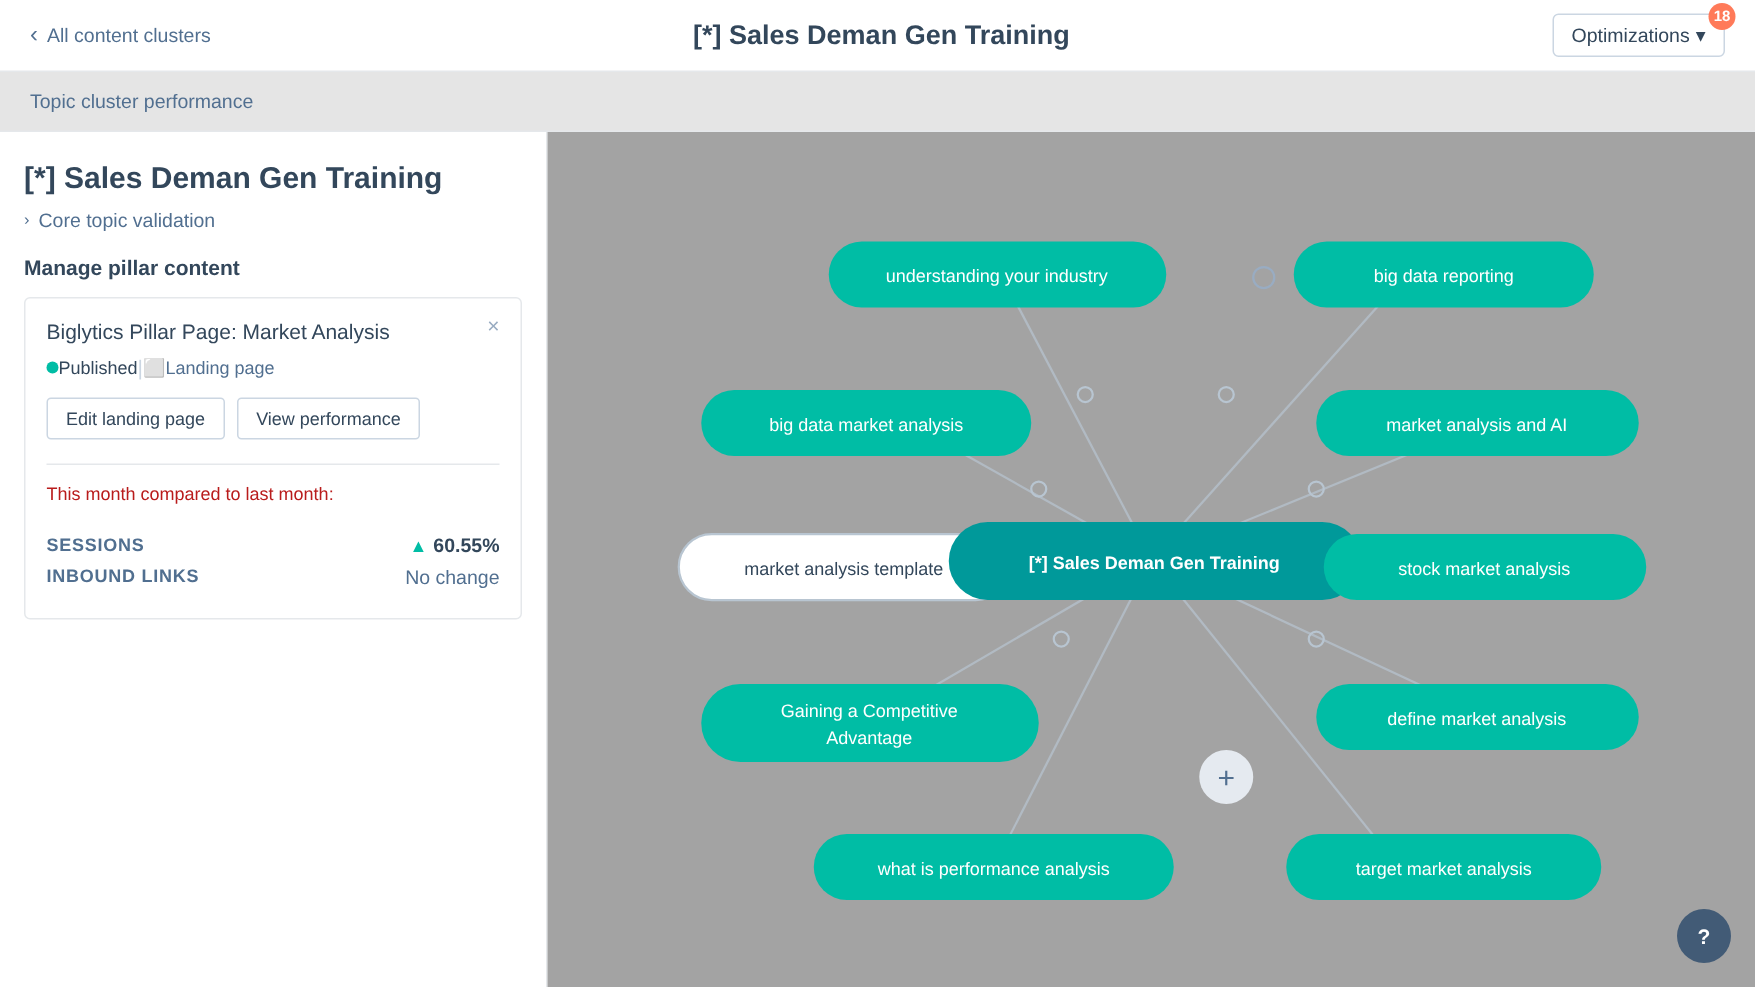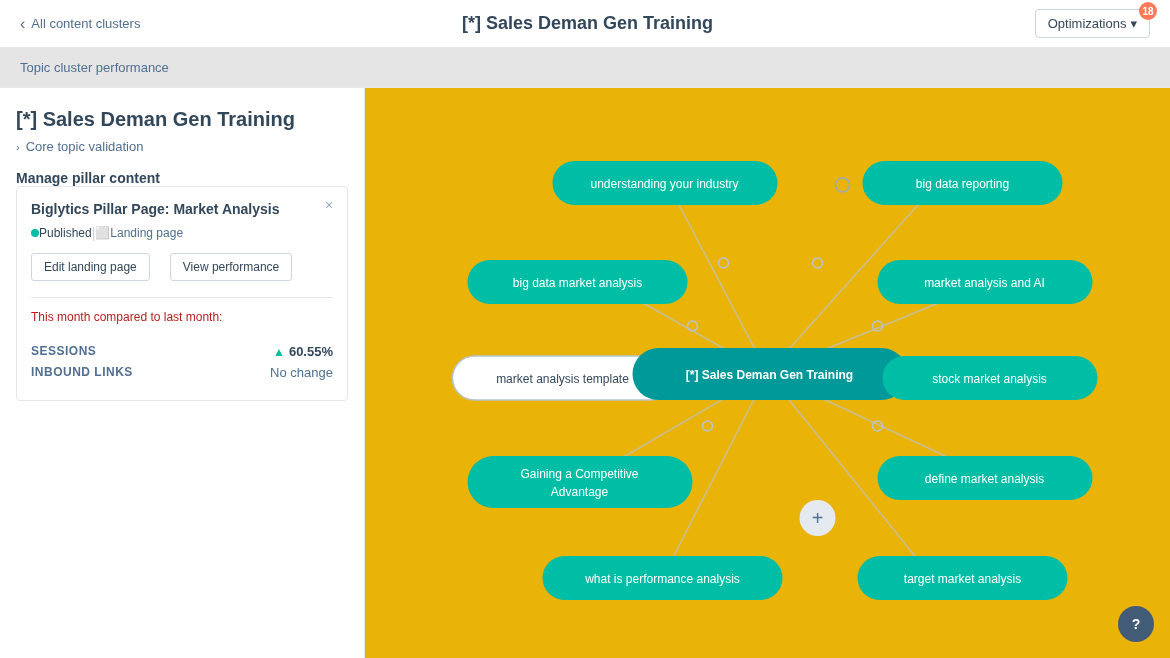--- a/index.html
+++ b/index.html
@@ -43,55 +43,55 @@
     .left-panel {
       width: 365px; min-width: 365px; background: #fff; border-right: 1px solid #e5e8eb;
       padding: 20px 16px; overflow-y: auto;
     }
     .panel-title { font-size: 20px; font-weight: 700; color: #33475b; margin-bottom: 8px; }
     .core-topic-row {
       display: flex; align-items: center; gap: 6px; color: #516f90; font-size: 13px;
       margin-bottom: 16px; cursor: pointer;
     }
     .chevron-right { font-size: 11px; }
-    .manage-pillar-title { font-size: 14px; font-weight: 700; color: #33475b; margin-bottom: 0; }
+    .manage-pillar-title { font-size: 14px; font-weight: 700; color: #33475b; margin-bottom: 12px; }
 
     
     .card {
       border: 1px solid #e5e8eb; border-radius: 4px; padding: 14px; background: #fff;
       position: relative;
     }
     .card-close {
       position: absolute; top: 8px; right: 8px; width: 20px; height: 20px;
       display: flex; align-items: center; justify-content: center; cursor: pointer;
       color: #99acc2; font-size: 14px; border: none; background: none;
     }
-    .card-title { font-size: 14px; font-weight: 700; color: #33475b; margin-bottom: 8px; padding-right: 20px; }
+    .card-title { font-size: 14px; font-weight: 400; color: #33475b; margin-bottom: 8px; padding-right: 20px; }
     .card-meta { display: flex; align-items: center; gap: 0; margin-bottom: 12px; }
     .published-dot { width: 8px; height: 8px; border-radius: 50%; background: #00bda5; display: inline-block; }
     .published-label { color: #33475b; font-size: 12px; }
     .separator { color: #cbd6e2; }
     .landing-icon { font-size: 12px; color: #516f90; }
     .landing-label { color: #516f90; font-size: 12px; }
-    .card-actions { display: flex; gap: 20px; margin-bottom: 16px; }
+    .card-actions { display: flex; gap: 8px; margin-bottom: 16px; }
     .btn-secondary {
       padding: 6px 12px; border: 1px solid #cbd6e2; border-radius: 3px; background: #fff;
       color: #33475b; font-size: 12px; cursor: pointer;
     }
     .divider { border: none; border-top: 1px solid #e5e8eb; margin-bottom: 12px; }
     .stats-header { font-size: 12px; color: #b91c1c; margin-bottom: 20px; }
     .stat-row { display: flex; align-items: flex-start; justify-content: space-between; margin-bottom: 6px; }
     .stat-label { font-size: 12px; color: #516f90; font-weight: 600; letter-spacing: 0.5px; text-transform: uppercase; }
     .stat-value { display: flex; align-items: center; gap: 4px; font-size: 13px; font-weight: 600; color: #33475b; }
     .arrow-up { color: #00bda5; font-size: 12px; }
     .no-change { color: #516f90; font-size: 13px; }
 
     
     .right-panel {
-      flex: 1; background: #eab308; position: relative; overflow: hidden;
+      flex: 1; background: #a3a3a3; position: relative; overflow: hidden;
     }
     .viz-svg { width: 100%; height: 100%; }
 
     
     .help-btn {
       position: absolute; bottom: 16px; right: 16px; width: 36px; height: 36px;
       border-radius: 50%; background: #425b76; color: #fff; border: none;
       font-size: 14px; font-weight: 700; cursor: pointer; display: flex; align-items: center; justify-content: center;
     }
   </style>

